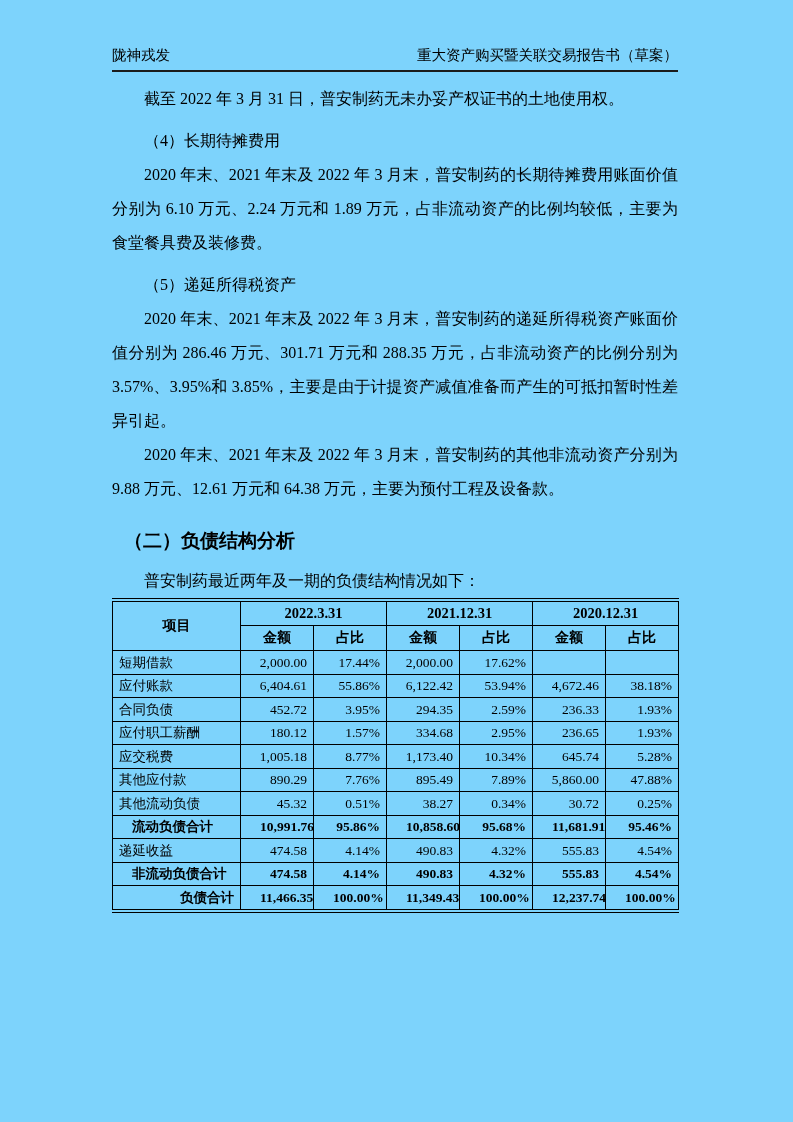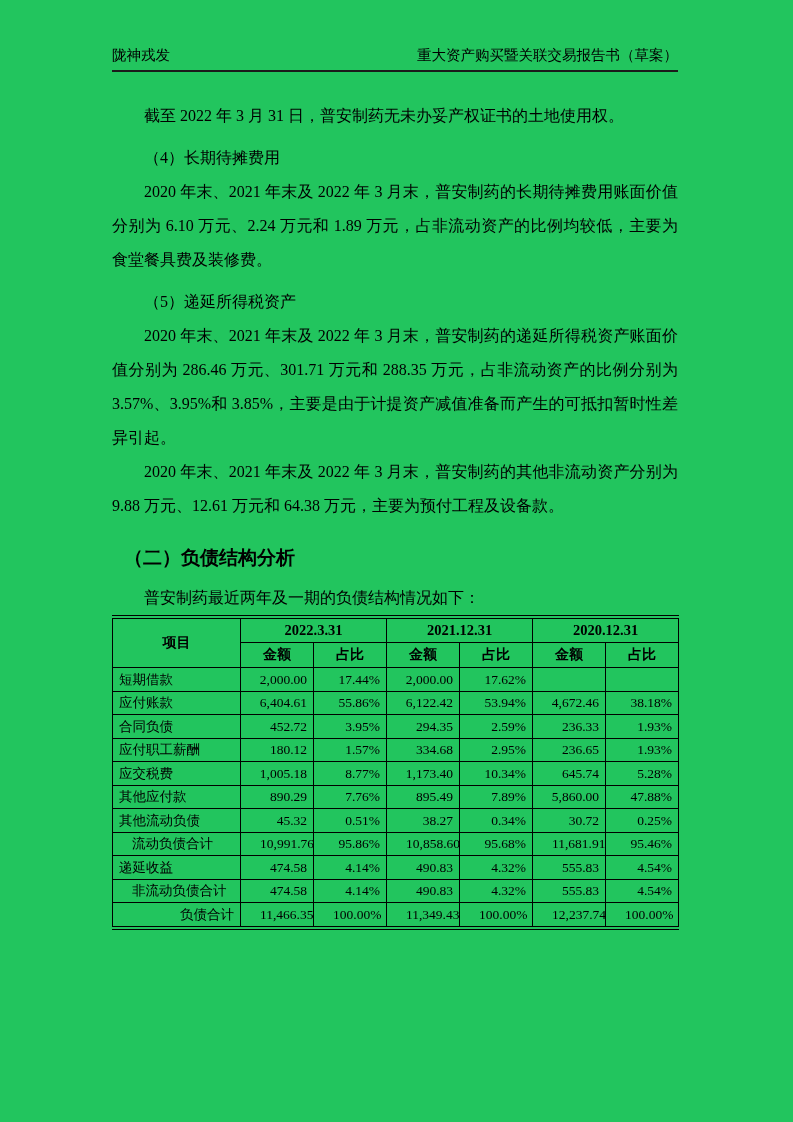--- a/index.html
+++ b/index.html
@@ -1,21 +1,21 @@
 <!DOCTYPE html>
 <html><head>
 <meta charset="utf-8">
 <style>
   html, body { margin: 0; padding: 0; background: #ffffff; }
   .page {
     position: relative;
     width: 793px;
     height: 1122px;
     margin: 0 auto;
-    background: #22c55e;
+    background: #7dd3fc;
     box-sizing: border-box;
     padding: 46px 115px 0 112px;
     overflow: hidden;
     color: #000;
     font-family: "Liberation Serif", "DejaVu Serif", serif;
   }
   
   .doc-header {
     display: flex;
     justify-content: space-between;
@@ -25,21 +25,21 @@
     border-bottom: 2px solid #1b1b1b;
   }
   
   .body-text p {
     margin: 0;
     font-size: 16px;
     line-height: 34px;
     text-align: justify;
     text-indent: 2em;
   }
-  p.para-intro { margin-top: 27px; }
+  p.para-intro { margin-top: 10px; }
   p.sub-heading { margin-top: 8px; text-align: left; }
   .section-heading {
     margin: 20px 12px 8px;
     font-family: "Liberation Sans", "DejaVu Sans", sans-serif;
     font-weight: bold;
     font-size: 19px;
     line-height: 30px;
   }
   p.table-intro { margin-top: 8px; }
   .unit-note {
@@ -75,21 +75,21 @@
     text-align: center;
     padding: 3px 2px;
   }
   table.liabilities td {
     font-size: 13.5px;
     padding: 3.5px 6px 3px;
     line-height: 16px;
   }
   td.label { text-align: left; padding-left: 5px; }
   td.num { text-align: right; }
-  tr.bold-row td { font-weight: normal; padding-left: 19px; }
+  tr.bold-row td { font-weight: bold; padding-left: 19px; }
   td.label-right { text-align: right; padding-right: 10px; }
   
   .page-number {
     position: absolute;
     left: 0;
     right: 0;
     top: 1034px;
     text-align: center;
     font-size: 14.5px;
     font-weight: bold;

